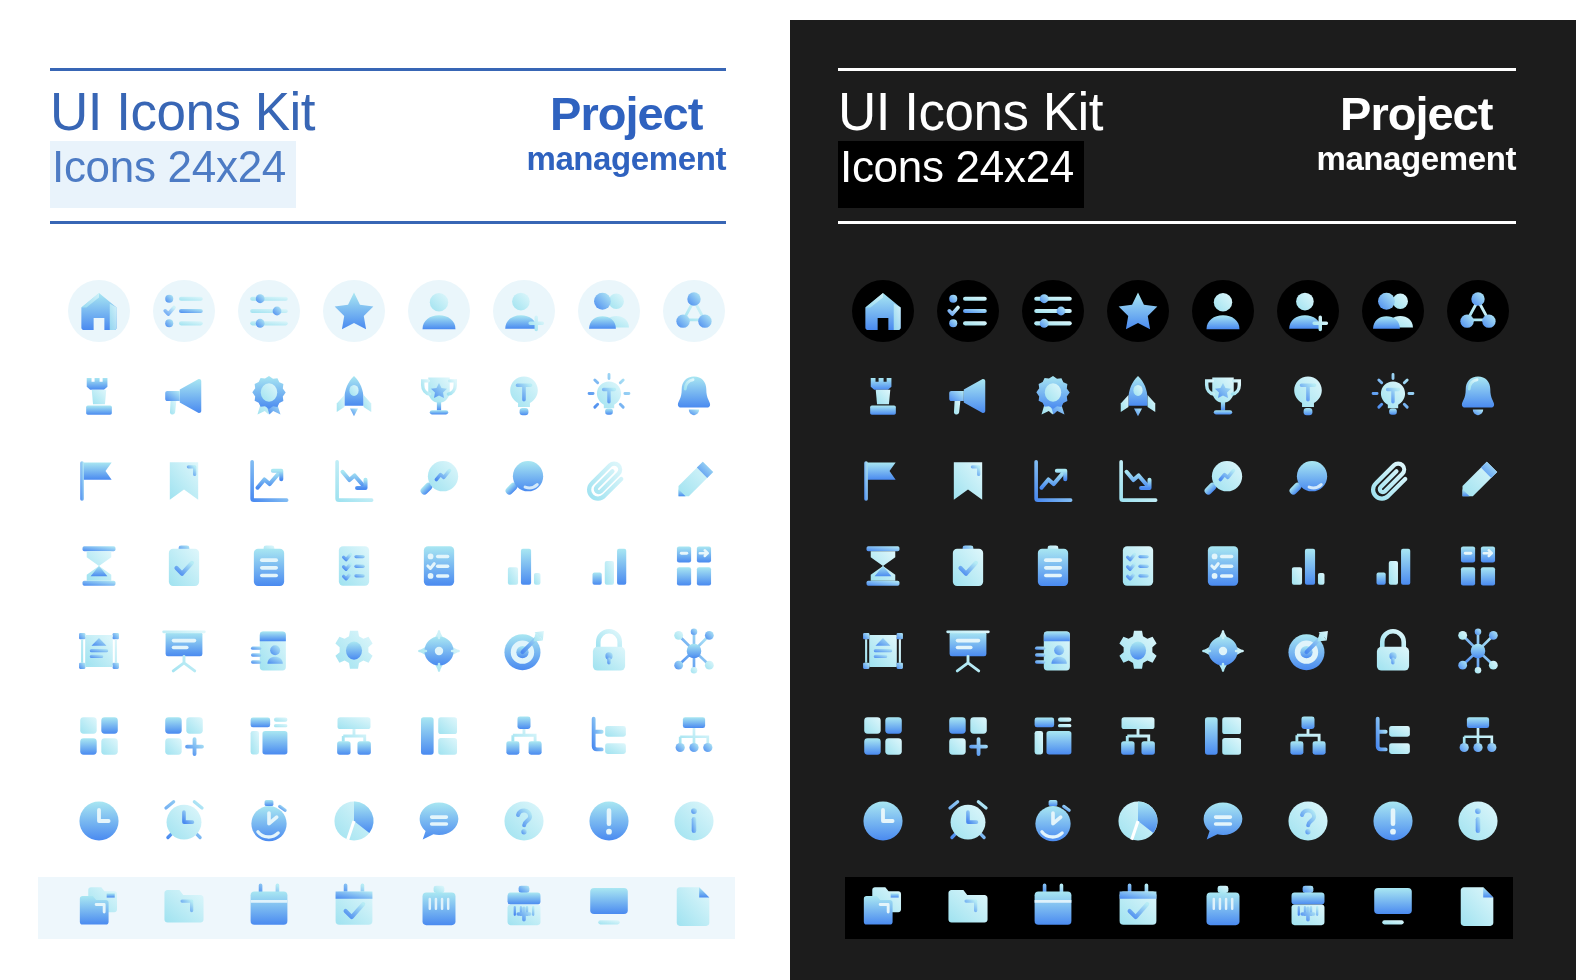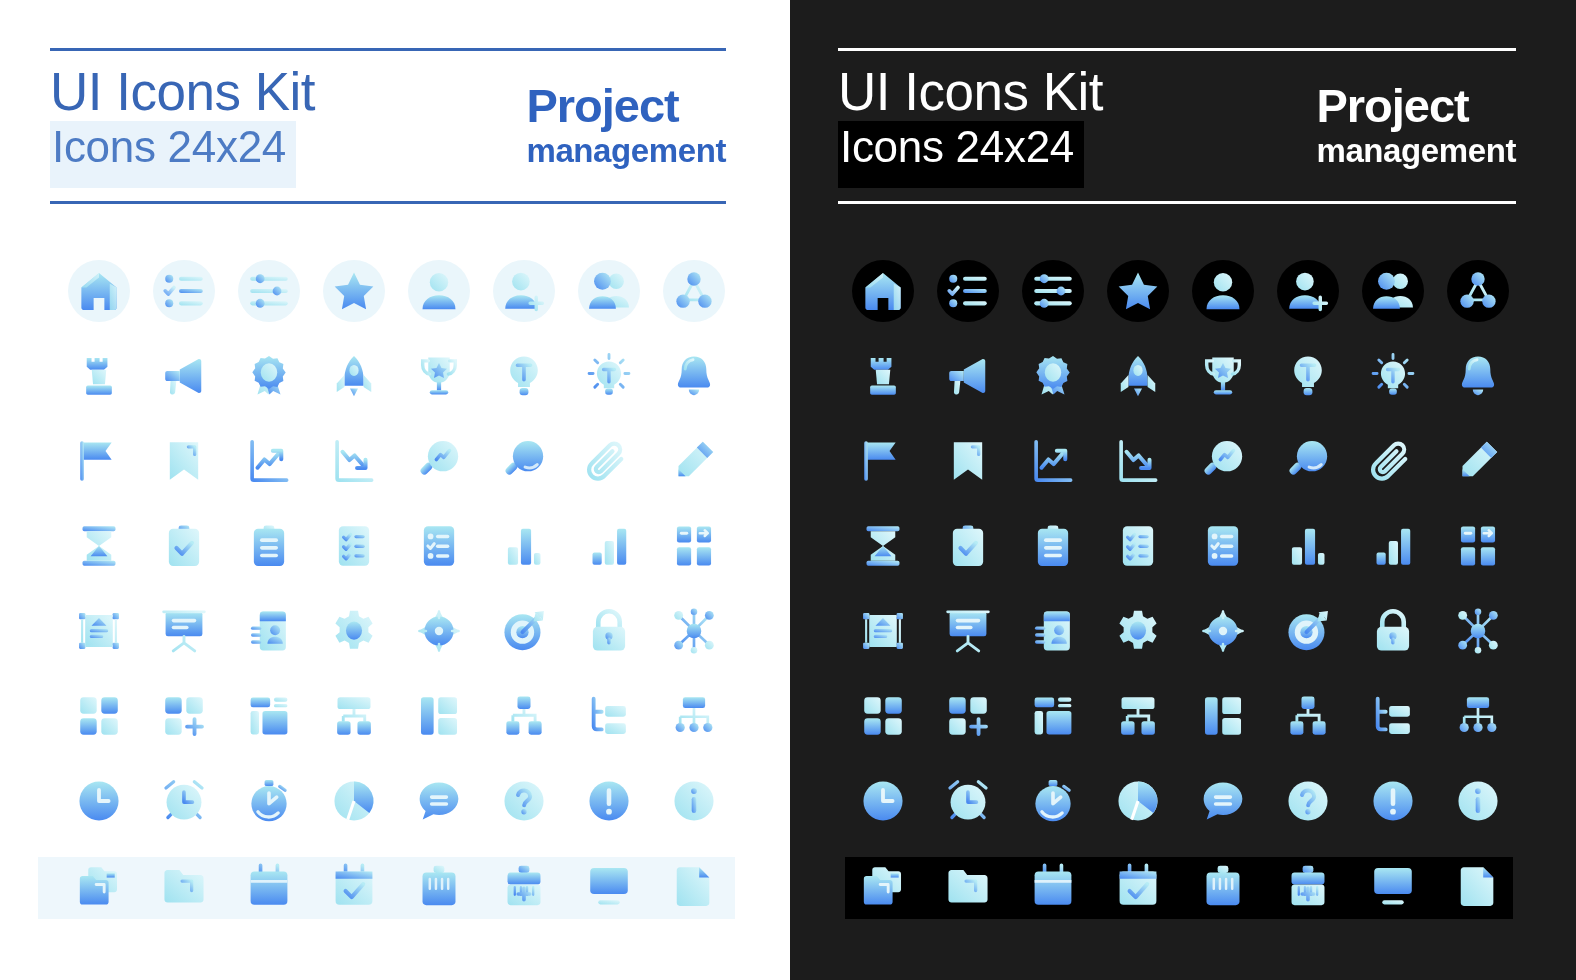--- a/index.html
+++ b/index.html
@@ -2,21 +2,21 @@
 <html><head>
 <meta charset="utf-8">
 <style>
   * { box-sizing: border-box; margin: 0; padding: 0; }
   html, body {
     width: 1576px; height: 980px;
     font-family: "Liberation Sans", sans-serif;
     background: #ffffff;
     overflow: hidden;
   }
-  .board { position: relative; width: 1576px; height: 871px; display: flex; }
+  .board { position: relative; width: 1576px; height: 871px; display: flex; margin-top: 20px; }
 
   
   .panel { position: relative; height: 980px; overflow: hidden; }
   .panel.light { width: 790px; background: #ffffff; }
   .panel.dark  { width: 786px; background: #1c1c1c; }
 
   
   .hdr { position: absolute; left: 50px; top: 48px; width: 676px; }
   .panel.dark .hdr { left: 48px; width: 678px; }
   .rule { height: 3px; width: 100%; background: #3866b5; }
@@ -33,21 +33,21 @@
   .panel.dark .title-main { color: #ffffff; }
   .title-sub-wrap { margin-top: 2px; display: inline-block; }
   .title-sub {
     display: inline-block;
     font-size: 44px; line-height: 1.12; font-weight: 300;
     letter-spacing: -0.3px; color: #4d7bc4;
     background: #e9f3fb; padding: 1px 10px 17px 2px; white-space: nowrap;
   }
   .panel.dark .title-sub { color: #ffffff; background: #000000; }
 
-  .hdr-right { padding-top: 32px; text-align: left; }
+  .hdr-right { padding-top: 20px; text-align: center; }
   .brand-1 {
     font-size: 47px; line-height: 0.98; font-weight: 700;
     letter-spacing: -1px; color: #2f62bf; white-space: nowrap;
   }
   .brand-2 {
     font-size: 33px; line-height: 1.15; font-weight: 700;
     letter-spacing: -0.4px; color: #2f62bf; white-space: nowrap; margin-top: 3px;
   }
   .panel.dark .brand-1, .panel.dark .brand-2 { color: #ffffff; }
 

